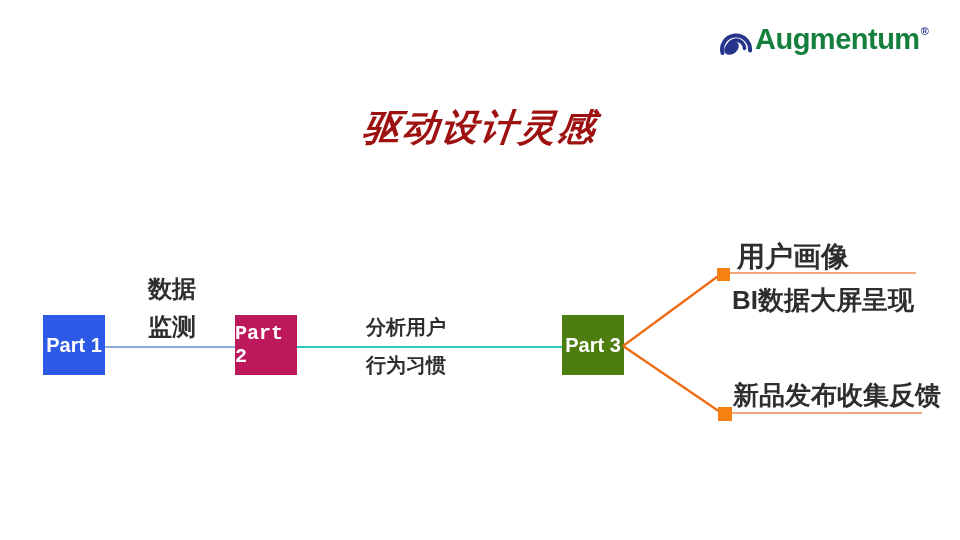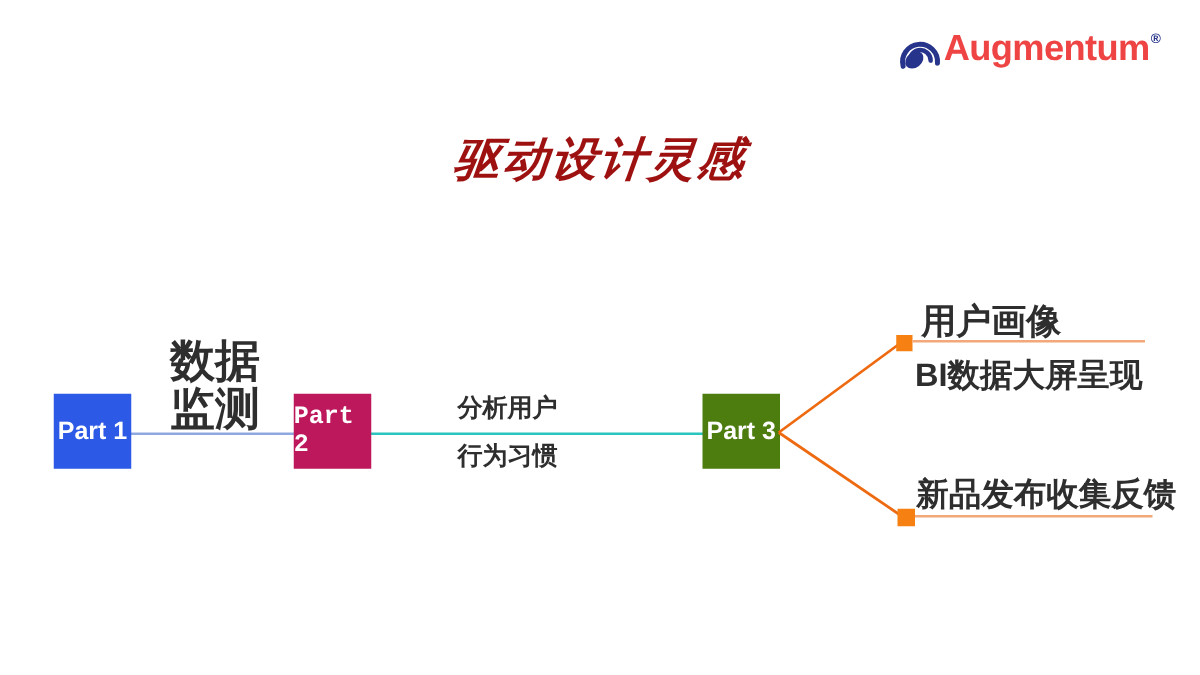--- a/index.html
+++ b/index.html
@@ -3,21 +3,21 @@
 <meta charset="utf-8">
 <style>
   * { margin:0; padding:0; box-sizing:border-box; }
   html, body { width:960px; height:540px; }
   body { font-family:"Liberation Sans", sans-serif; background:#ffffff; }
   .slide { position:relative; width:960px; height:540px; background:#ffffff; overflow:hidden; }
 
   
   .logo { position:absolute; left:719px; top:20px; display:flex; align-items:flex-start; }
   .logo-icon { width:34px; height:38px; margin-top:2px; }
-  .brand { font-size:29px; font-weight:bold; color:#ef4444; letter-spacing:-0.5px; line-height:38px; margin-left:2px; }
+  .brand { font-size:29px; font-weight:bold; color:#15803d; letter-spacing:-0.5px; line-height:38px; margin-left:2px; }
   .reg { font-size:11px; font-weight:bold; color:#27348B; line-height:1; margin-top:6px; margin-left:1px; }
 
   
   .title { position:absolute; left:0; top:103px; width:960px; text-align:center;
            font-size:37px; font-weight:bold; font-style:italic; color:#9E1111;
            letter-spacing:2px; transform:skewX(-6deg); }
 
   
   .part { position:absolute; top:315px; width:62px; height:60px;
           display:flex; align-items:center; justify-content:center;
@@ -26,21 +26,21 @@
   .part2 { left:235px; background:#be185d;font-family:Liberation Mono, monospace; }
   .part3 { left:562px; background:#4d7c0f; }
 
   
   .conn { position:absolute; height:2px; }
   .conn1 { left:103px; top:346px; width:134px; background:#90A8E0; }
   .conn2 { left:295px; top:346px; width:269px; background:#2BC5BE; }
 
   
   .edge-label { position:absolute; font-weight:bold; color:#2E2E2E; }
-  .edge-label-1 { left:114px; top:270px; width:116px; text-align:center; font-size:36px; line-height:38px; }
+  .edge-label-1 { left:114px; top:270px; width:116px; text-align:center; font-size:24px; line-height:38px; }
   .edge-label-2 { left:366px; top:308px; font-size:20px; line-height:38px; }
 
   
   .branch-svg { position:absolute; left:600px; top:255px; width:140px; height:170px; }
 
   
   .marker { position:absolute; background:#F68011; }
   .marker-top    { left:717px; top:268px; width:13px; height:13px; }
   .marker-bottom { left:718px; top:407px; width:14px; height:14px; }
   .underline { position:absolute; height:2px; background:#F2A878; }

